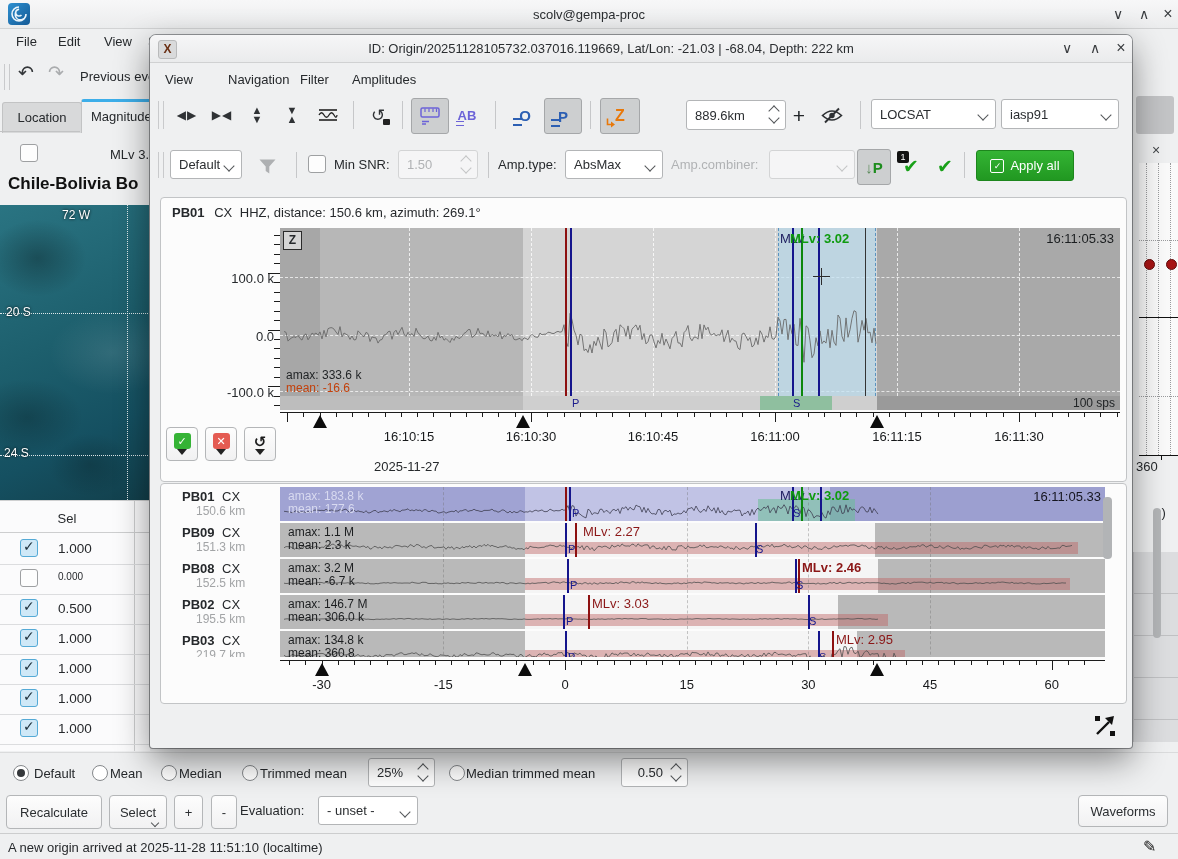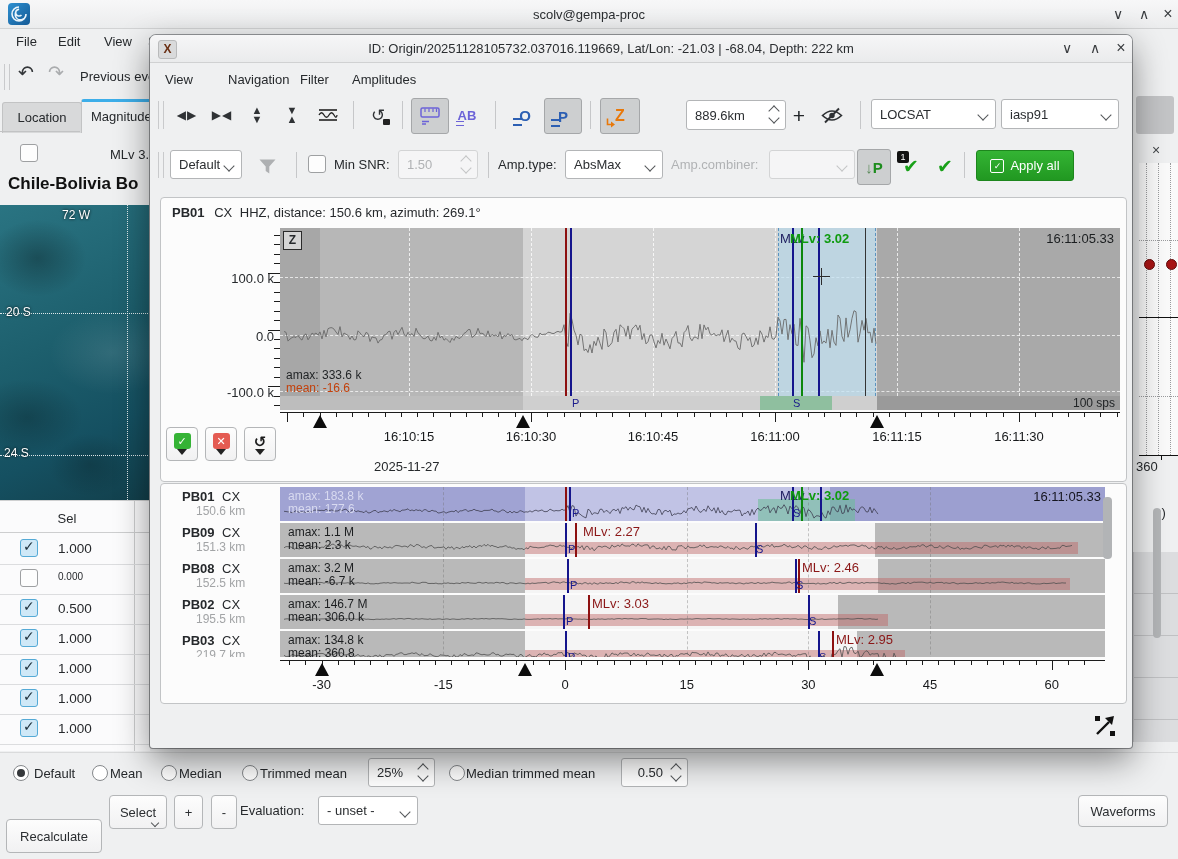--- a/index.html
+++ b/index.html
@@ -187,21 +187,21 @@
       </span>
   </div>
   <div class="spin" style="left:621px;top:758px;width:67px;height:29px;box-sizing:border-box;justify-content:flex-end;">
     <span>0.50</span>
     <span class="swrap">
         <i class="chev up"></i>
         <i class="chev"></i>
       </span>
   </div>
 
-  <div class="btn" style="left:6px;top:795px;width:94px;height:32px;margin-top:24px;">
+  <div class="btn" style="left:6px;top:795px;width:94px;height:32px;">
       <span>Recalculate</span>
     </div>
   <div class="btn" style="left:109px;top:795px;width:56px;height:32px;">
     <span>Select</span>
     <i class="chev" style="position:absolute;right:8px;bottom:2px;width:5px;height:5px;"></i>
   </div>
   <div class="btn" style="left:174px;top:795px;width:27px;height:32px;">
       <span>+</span>
     </div>
   <div class="btn" style="left:211px;top:795px;width:24px;height:32px;">
@@ -211,20 +211,24 @@
   <div class="combo" style="left:318px;top:796px;width:100px;height:29px;box-sizing:border-box;">
     <span>- unset -</span>
     <span class="cwrap">
         <i class="chev"></i>
       </span>
   </div>
   <div class="btn" style="left:1078px;top:795px;width:88px;height:30px;">
       <span>Waveforms</span>
     </div>
 
+  <div class="ab" style="left:0;top:833px;width:1178px;height:26px;background:#eff0f1;border-top:1px solid #cccdce;">
+    <span class="lbl" style="left:8px;top:6px;">A new origin arrived at 2025-11-28 11:51:10 (localtime)</span>
+    <span class="lbl" style="left:1143px;top:3px;font-size:16px;color:#111;">✎</span>
+  </div>
 
   <div class="ab dialog">
     <div class="ab d-titlebar">
       <div class="ab" style="left:8px;top:5px;width:17px;height:17px;background:#d9dadb;border:1px solid #b9babb;border-radius:3px;text-align:center;line-height:16px;font-weight:bold;color:#6b3014;font-size:12px;"><span>X</span></div>
       <div class="lbl" style="left:40px;right:100px;top:6px;text-align:center;color:#2b2e31;">ID: Origin/20251128105732.037016.119669, Lat/Lon: -21.03 | -68.04, Depth: 222 km</div>
       <span class="winctl" style="left:906px;top:4px;">∨</span>
       <span class="winctl" style="left:934px;top:4px;">∧</span>
       <span class="winctl" style="left:960px;top:4px;font-size:16px;">×</span>
     </div>
 
@@ -614,21 +618,21 @@
           <div class="rowdash" style="position: absolute; left: 528px; top: 0px; bottom: 0px;"></div>
           <div class="rowdash" style="position: absolute; left: 650px; top: 0px; bottom: 0px;"></div>
           <svg width="825" height="34" style="position: absolute; left: 0px; top: 0px;">
             <polyline points="4.0,24.2 6.0,24.5 8.0,24.4 10.0,23.7 12.0,24.2 14.0,24.7 16.0,24.1 18.0,24.5 20.0,24.7 22.0,24.9 24.0,24.1 26.0,24.7 28.0,23.9 30.0,24.6 32.0,24.6 34.0,24.2 36.0,24.1 38.0,23.5 40.0,23.4 42.0,23.6 44.0,24.2 46.0,23.4 48.0,24.0 50.0,23.8 52.0,23.7 54.0,23.8 56.0,24.0 58.0,23.9 60.0,23.6 62.0,23.9 64.0,24.2 66.0,24.0 68.0,23.7 70.0,24.4 72.0,24.4 74.0,24.1 76.0,24.1 78.0,23.7 80.0,24.1 82.0,23.9 84.0,24.3 86.0,24.7 88.0,23.9 90.0,24.8 92.0,24.8 94.0,24.9 96.0,24.5 98.0,24.8 100.0,24.2 102.0,24.0 104.0,23.7 106.0,24.0 108.0,23.6 110.0,24.2 112.0,24.0 114.0,23.6 116.0,23.8 118.0,24.1 120.0,24.0 122.0,24.2 124.0,24.0 126.0,24.0 128.0,24.0 130.0,24.2 132.0,23.1 134.0,23.7 136.0,24.0 138.0,24.3 140.0,24.2 142.0,23.3 144.0,23.3 146.0,23.4 148.0,24.4 150.0,24.5 152.0,24.4 154.0,24.5 156.0,24.1 158.0,24.8 160.0,24.7 162.0,24.9 164.0,24.0 166.0,24.3 168.0,23.8 170.0,24.4 172.0,24.3 174.0,24.7 176.0,24.1 178.0,24.2 180.0,24.6 182.0,23.5 184.0,23.9 186.0,24.0 188.0,23.4 190.0,24.0 192.0,24.1 194.0,24.3 196.0,24.3 198.0,23.4 200.0,23.4 202.0,24.1 204.0,24.0 206.0,23.3 208.0,24.2 210.0,23.9 212.0,23.9 214.0,24.2 216.0,23.3 218.0,23.5 220.0,24.1 222.0,23.4 224.0,23.7 226.0,24.7 228.0,24.8 230.0,23.8 232.0,23.9 234.0,24.1 236.0,24.7 238.0,24.2 240.0,23.9 242.0,24.3 244.0,24.6 246.0,24.8 248.0,24.1 250.0,24.9 252.0,24.0 254.0,24.4 256.0,24.3 258.0,23.9 260.0,23.9 262.0,23.7 264.0,23.5 266.0,23.3 268.0,24.4 270.0,23.9 272.0,23.2 274.0,22.8 276.0,23.4 278.0,23.4 280.0,24.2 282.0,23.2 284.0,22.8 286.0,23.7 288.0,23.2 290.0,23.9 292.0,24.5 294.0,23.7 296.0,23.2 298.0,25.0 300.0,24.2 302.0,25.1 304.0,23.8 306.0,23.7 308.0,25.1 310.0,23.9 312.0,25.4 314.0,23.7 316.0,24.6 318.0,25.2 320.0,23.7 322.0,24.3 324.0,24.5 326.0,23.7 328.0,24.3 330.0,23.9 332.0,24.5 334.0,24.5 336.0,23.5 338.0,24.6 340.0,23.0 342.0,23.0 344.0,23.8 346.0,23.3 348.0,23.8 350.0,24.3 352.0,22.7 354.0,22.8 356.0,24.2 358.0,23.1 360.0,24.1 362.0,22.8 364.0,23.9 366.0,23.6 368.0,23.9 370.0,24.0 372.0,24.6 374.0,24.2 376.0,23.7 378.0,24.6 380.0,23.8 382.0,24.5 384.0,24.6 386.0,24.9 388.0,24.6 390.0,24.6 392.0,24.9 394.0,24.0 396.0,24.3 398.0,23.8 400.0,24.6 402.0,24.8 404.0,23.9 406.0,24.6 408.0,23.9 410.0,23.6 412.0,24.1 414.0,23.0 416.0,23.6 418.0,23.3 420.0,23.7 422.0,24.2 424.0,22.9 426.0,23.1 428.0,23.3 430.0,23.4 432.0,24.0 434.0,23.7 436.0,24.1 438.0,24.5 440.0,23.6 442.0,24.1 444.0,23.9 446.0,23.8 448.0,23.7 450.0,24.4 452.0,23.9 454.0,24.2 456.0,24.8 458.0,24.1 460.0,23.9 462.0,24.5 464.0,25.0 466.0,24.0 468.0,24.4 470.0,23.9 472.0,23.6 474.0,24.4 476.0,24.4 478.0,23.4 480.0,24.3 482.0,24.4 484.0,23.7 486.0,24.4 488.0,23.9 490.0,23.9 492.0,23.1 494.0,23.6 496.0,23.8 498.0,23.8 500.0,24.0 502.0,24.3 504.0,23.9 506.0,24.0 508.0,23.1 510.0,23.0 512.0,24.5 514.0,23.3 516.0,24.0 518.0,23.3 520.0,24.3 522.0,24.4 524.0,24.5 526.0,24.7 528.0,24.4 530.0,24.5 532.0,24.4 534.0,24.4 536.0,25.1 538.0,23.9 540.0,25.0 542.0,24.8 544.0,24.5 546.0,25.0 548.0,24.4 550.0,23.5 552.0,24.2 554.0,23.3 556.0,24.5 558.0,24.4 560.0,23.1 562.0,24.3 564.0,24.4 566.0,24.0 568.0,23.4 570.0,23.3 572.0,24.2 574.0,23.8 576.0,23.5 578.0,24.3 580.0,24.2 582.0,23.4 584.0,24.4 586.0,23.6 588.0,23.6 590.0,23.9 592.0,23.7 594.0,23.7 596.0,23.8 598.0,23.7 600.0,24.1 602.0,24.5 604.0,24.1 606.0,24.6 608.0,24.6 610.0,25.1 612.0,24.5 614.0,24.9 616.0,25.1 618.0,24.4 620.0,24.3 622.0,23.6 624.0,23.9 626.0,24.7 628.0,23.3 630.0,24.6 632.0,23.9 634.0,23.1 636.0,23.4 638.0,23.2 640.0,23.2 642.0,23.1 644.0,23.4 646.0,23.9 648.0,24.0 650.0,23.2 652.0,24.0 654.0,24.2 656.0,23.6 658.0,23.4 660.0,23.5 662.0,23.3 664.0,24.4 666.0,23.7 668.0,24.2 670.0,24.4 672.0,23.7 674.0,23.6 676.0,24.5 678.0,25.0 680.0,24.3 682.0,24.3 684.0,24.1 686.0,24.4 688.0,24.7 690.0,24.4 692.0,24.5 694.0,24.1 696.0,23.6 698.0,24.3 700.0,23.9 702.0,24.5 704.0,24.4 706.0,23.7 708.0,23.7 710.0,24.4 712.0,23.6 714.0,23.9 716.0,23.9 718.0,23.1 720.0,23.4 722.0,23.0 724.0,23.2 726.0,23.6 728.0,23.8 730.0,24.1 732.0,23.2 734.0,24.4 736.0,24.0 738.0,24.4 740.0,23.9 742.0,23.9 744.0,24.8 746.0,24.2 748.0,23.8 750.0,24.0 752.0,24.9 754.0,24.6 756.0,25.0 758.0,24.9 760.0,25.0 762.0,24.6 764.0,24.2 766.0,24.6 768.0,24.5 770.0,24.3 772.0,24.1 774.0,23.7 776.0,24.6 778.0,24.2 780.0,24.2 782.0,23.8 784.0,24.0 786.0,24.0" fill="none" stroke="#4f4f4f" stroke-width="0.8"></polyline>
           </svg>
           <div style="position: absolute; left: 287px; top: 0px; width: 2px; height: 34px; background: rgb(21, 21, 140);"></div>
           <div style="position: absolute; left: 515px; top: 0px; width: 2px; height: 34px; background: rgb(21, 21, 140);"></div>
           <div style="position: absolute; left: 518px; top: 0px; width: 2px; height: 34px; background: rgb(141, 16, 16);"></div>
           <div style="position: absolute; left: 290px; top: 20px; font-size: 11px; color: rgb(26, 26, 140);">P</div>
           <div style="position: absolute; left: 516px; top: 20px; font-size: 11px; color: rgb(26, 26, 140);">S</div>
-          <div style="position: absolute; left: 522px; top: 1px; color: rgb(139, 23, 23); font-weight: normal;">MLv: 2.46</div>
+          <div style="position: absolute; left: 522px; top: 1px; color: rgb(139, 23, 23); font-weight: bold;">MLv: 2.46</div>
           <div style="position: absolute; left: 8px; top: 2px; font-size: 12px; color: rgb(28, 30, 32);">amax: 3.2 M</div>
           <div style="position: absolute; left: 8px; top: 15px; font-size: 12px; color: rgb(28, 30, 32);">mean: -6.7 k</div>
         </div>
         <div style="position: absolute; left: 0px; top: 108px; width: 825px; height: 34px; background: rgb(245, 245, 245); overflow: hidden;">
           <div style="position: absolute; left: 0px; top: 0px; width: 245px; height: 34px; background: rgba(125, 125, 125, 0.5);"></div>
           <div style="position: absolute; left: 558px; top: 0px; width: 267px; height: 34px; background: rgba(125, 125, 125, 0.5);"></div>
           <div style="position: absolute; left: 245px; top: 19px; width: 363px; height: 12px; background: rgba(190, 100, 100, 0.45);"></div>
           <div class="rowdash" style="position: absolute; left: 163px; top: 0px; bottom: 0px;"></div>
           <div class="rowdash" style="position: absolute; left: 407px; top: 0px; bottom: 0px;"></div>
           <div class="rowdash" style="position: absolute; left: 528px; top: 0px; bottom: 0px;"></div>

